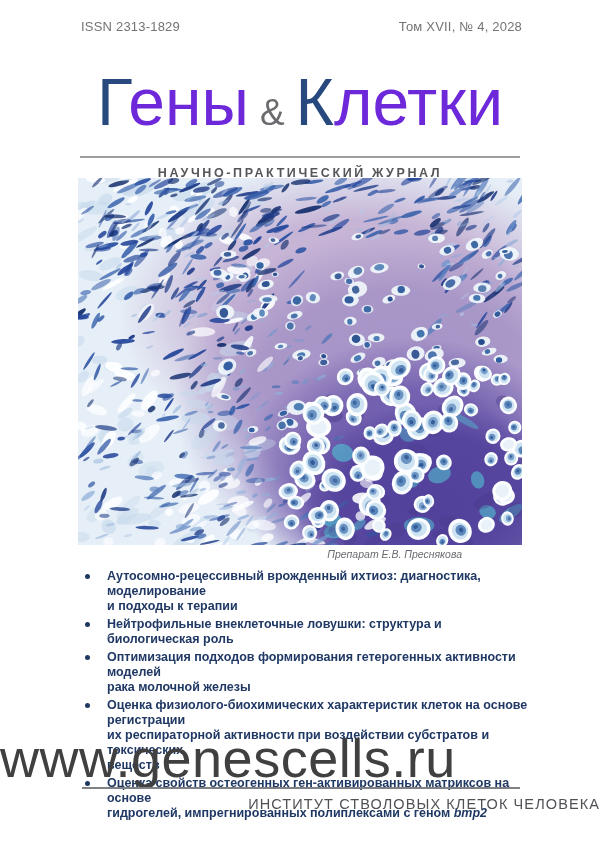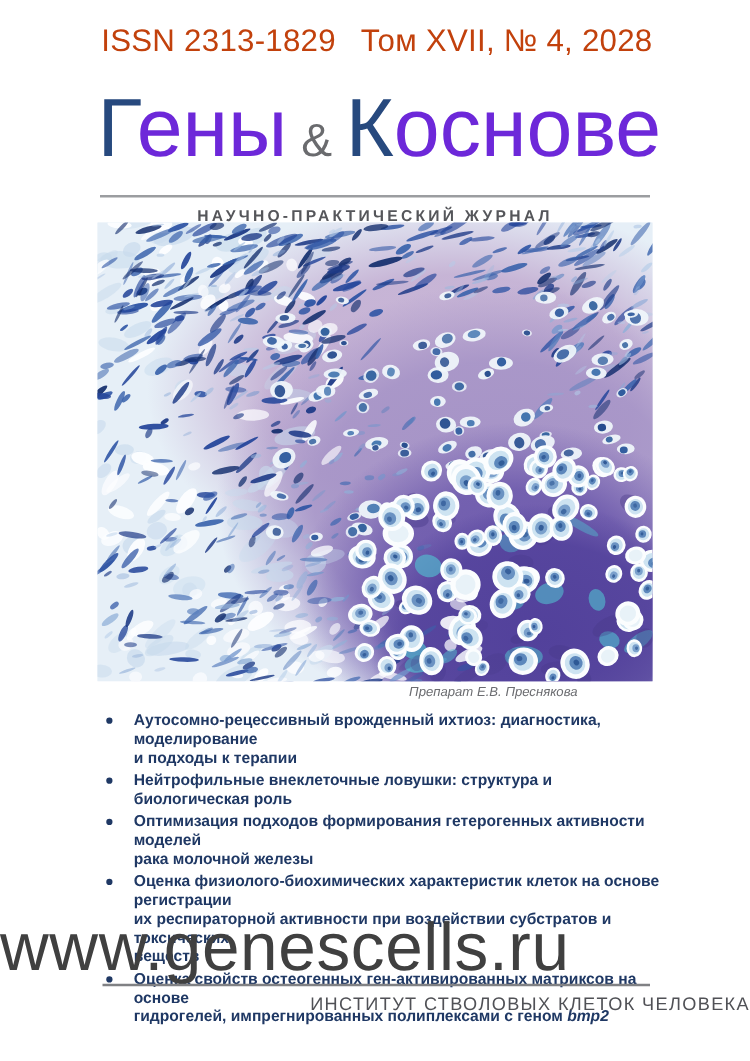--- a/index.html
+++ b/index.html
@@ -3,21 +3,21 @@
 <meta charset="utf-8">
 <style>
   html,body { margin:0; padding:0; background:#ffffff; }
   .page {
     position:relative; width:600px; height:849px; background:#ffffff;
     font-family:"Liberation Sans", sans-serif; overflow:hidden;
   }
   .topline {
     position:absolute; left:81px; right:78px; top:19px;
     display:flex; justify-content:space-between;
-    font-size:25px; color:#c2410c; letter-spacing:0.2px;
+    font-size:13px; color:#737373; letter-spacing:0.2px;
   }
   .masthead { position:absolute; left:78px; right:78px; top:64px; text-align:center; }
   .title { font-size:66px; line-height:76px; color:#58595B; white-space:nowrap; }
   .title .cap { color:#27497E; }
   .title .body { color:#6d28d9; }
   .title .amp { font-size:37px; color:#6a6b6e; padding:0 11px; }
   .title-rule { height:2px; background:#9b9da0; margin:5px 2px 0 2px; }
   .subtitle { margin-top:8px; font-size:12.5px; font-weight:bold; letter-spacing:2.6px; color:#55565A; }
 
   .cover-figure { position:absolute; left:78px; top:178px; width:384px; margin:0; }
@@ -50,21 +50,21 @@
 <body>
 
 <div class="page">
 
   <div class="topline">
     <span>ISSN 2313-1829</span>
     <span>Том XVII, № 4, 2028</span>
   </div>
 
   <div class="masthead">
-    <div class="title" id="title"><span class="cap">Г</span><span class="body">ены</span><span class="amp">&amp;</span><span class="cap">К</span><span class="body">основе</span></div>
+    <div class="title" id="title"><span class="cap">Г</span><span class="body">ены</span><span class="amp">&amp;</span><span class="cap">К</span><span class="body">летки</span></div>
     <div class="title-rule"></div>
     <div class="subtitle">НАУЧНО-ПРАКТИЧЕСКИЙ ЖУРНАЛ</div>
   </div>
 
   <figure class="cover-figure">
     <svg id="micrograph" viewBox="0 0 444 367">
         <defs>
           <radialGradient id="g1">
             <stop offset="0" stop-color="#c9b5d6"></stop>
             <stop offset="0.6" stop-color="#c3aed2" stop-opacity="0.9"></stop>

